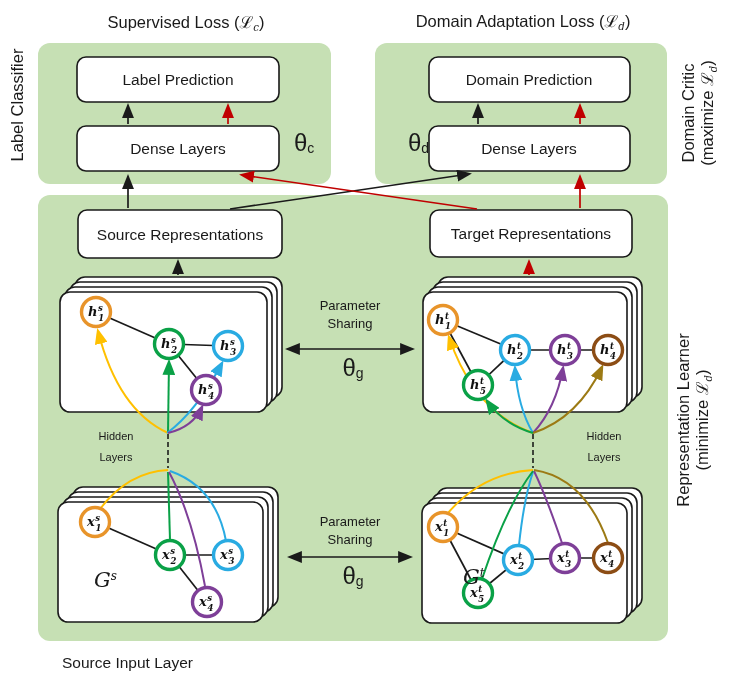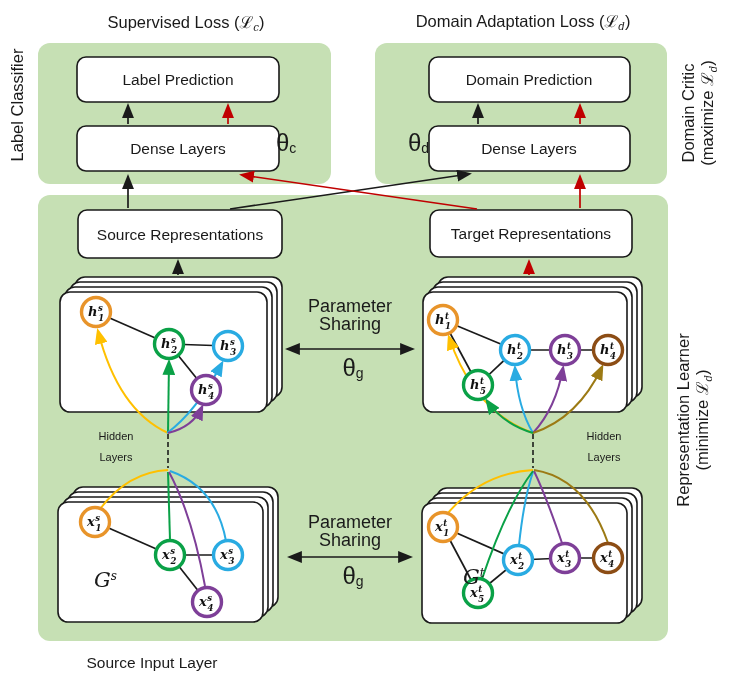--- a/index.html
+++ b/index.html
@@ -7,23 +7,23 @@
          font-family:"Liberation Sans",sans-serif;color:#1a1a1a;overflow:hidden;}
   .stage svg{position:absolute;left:0;top:0;}
   .abs{position:absolute;}
   .title{font-size:16.5px;text-align:center;white-space:nowrap;}
   .vlabel{position:absolute;transform:translate(-50%,-50%) rotate(-90deg);
           white-space:nowrap;text-align:center;font-size:16.5px;line-height:19px;}
   .msym{font-family:"DejaVu Serif",serif;}
   .msub{font-family:"DejaVu Serif",serif;font-style:italic;font-size:0.62em;vertical-align:-0.3em;}
   .theta{font-size:24px;line-height:24px;}
   .theta .tsub{font-size:14px;vertical-align:-0.15em;}
-  .pstext{font-size:18px;line-height:18px;text-align:center;}
+  .pstext{font-size:13px;line-height:18px;text-align:center;}
   .hltext{font-size:11px;line-height:21px;text-align:center;}
-  .blabel{font-size:15.5px;text-align:center;white-space:nowrap;}
+  .blabel{font-size:15.5px;white-space:nowrap;}
   .glabel{font-family:"DejaVu Serif",serif;font-style:italic;font-size:21px;margin-left:32px;}
   .glabel .gsup{font-size:12px;vertical-align:0.55em;}
   svg text.bxt{font-family:"Liberation Sans",sans-serif;font-size:15.5px;fill:#1a1a1a;text-anchor:middle;}
   svg text.nl{font-family:"DejaVu Serif",serif;font-style:italic;font-weight:bold;font-size:13px;fill:#111;}
   svg text.nl .sm{font-size:8.5px;}
 </style>
 </head>
 <body>
 
 <div class="stage">
@@ -262,21 +262,21 @@
 </div>
 <div class="vlabel" style="left:701px;top:113px;">
   <div>Domain Critic</div>
   <div><span>(maximize </span><span class="msym">ℒ</span><span class="msub">d</span><span>)</span></div>
 </div>
 <div class="vlabel" style="left:696px;top:420px;">
   <div>Representation Learner</div>
   <div><span>(minimize </span><span class="msym">ℒ</span><span class="msub">d</span><span>)</span></div>
 </div>
 
-<div class="abs theta" style="left:276px;top:131px;">
+<div class="abs theta" style="left:294px;top:131px;">
   <span>θ</span><span class="tsub">c</span>
 </div>
 <div class="abs theta" style="left:408px;top:131px;">
   <span>θ</span><span class="tsub">d</span>
 </div>
 
 <div class="abs pstext" style="left:286px;top:297px;width:128px;">
   <div>Parameter</div>
   <div>Sharing</div>
 </div>

